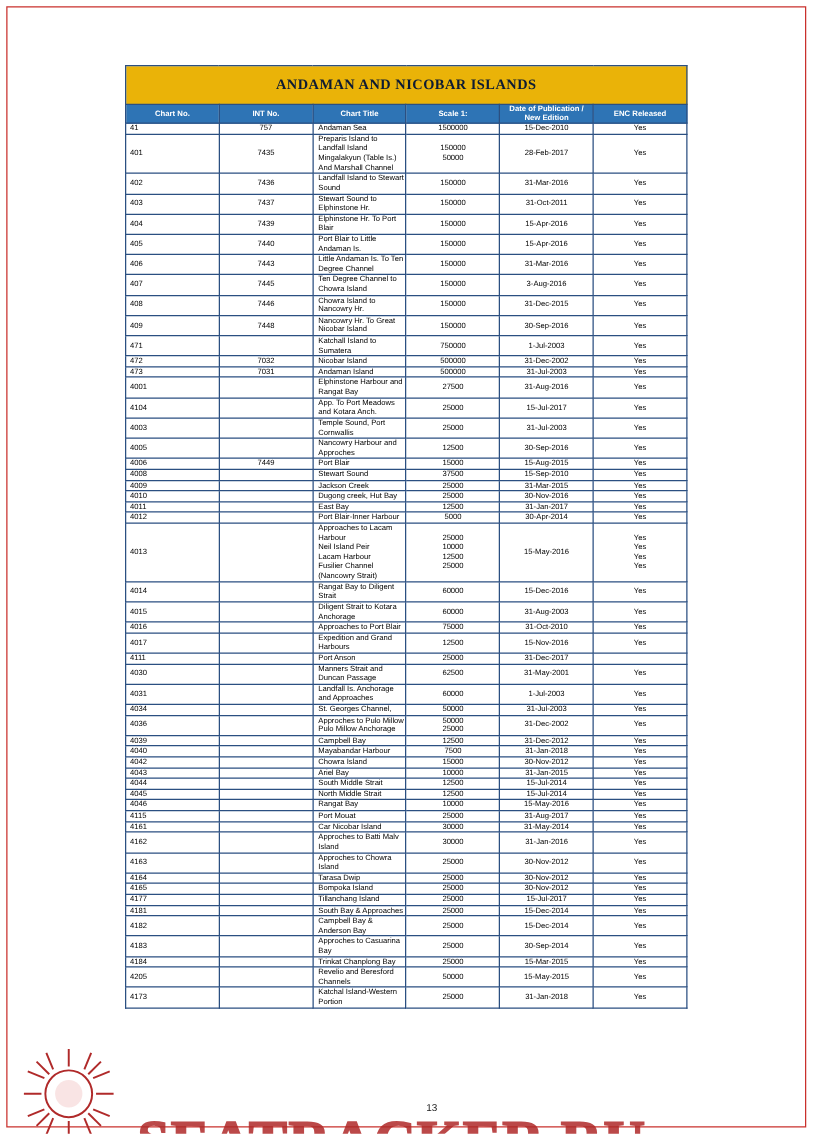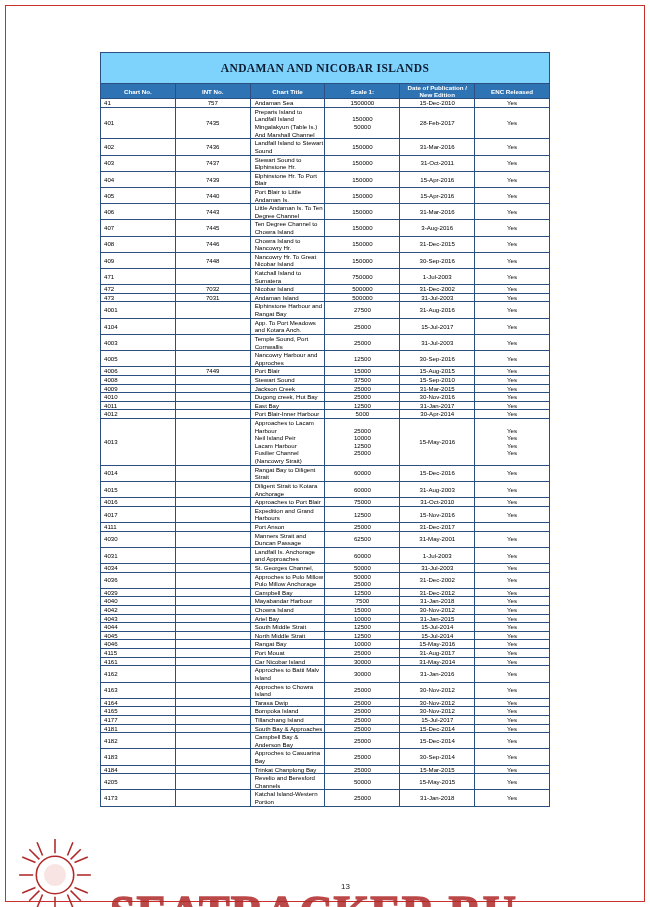--- a/index.html
+++ b/index.html
@@ -2,21 +2,21 @@
 <html><head>
 <meta charset="utf-8">
 <style>
   html,body{margin:0;padding:0;background:#ffffff;}
   body{font-family:"Liberation Sans", sans-serif;}
   .page{position:relative;width:650px;height:907px;background:#ffffff;box-sizing:border-box;}
   .page-border{position:absolute;left:5px;top:5px;right:5px;bottom:5px;border:1px solid #c9302c;box-sizing:border-box;pointer-events:none;}
   .doc{position:absolute;left:100px;top:52px;width:450px;}
   table.nav{border-collapse:collapse;width:450px;table-layout:fixed;}
   table.nav td, table.nav th{border:1px solid #2b4f81;padding:0;vertical-align:middle;}
-  .title-row td{background:#7dd3fc;color:#0d1b33;text-align:center;font-weight:bold;font-size:11.5px;letter-spacing:.4px;height:30px;font-family:"Liberation Serif", serif;}
+  .title-row td{background:#eab308;color:#0d1b33;text-align:center;font-weight:bold;font-size:11.5px;letter-spacing:.4px;height:30px;font-family:"Liberation Serif", serif;}
   .head-row td{background:#2e74b5;color:#ffffff;text-align:center;font-size:6.2px;font-weight:bold;line-height:1.15;padding:3px 1px;}
   .c0{width:40px;}
   .c1{width:30px;}
   .c2{width:180px;}
   .c3{width:75px;}
   .c4{width:90px;}
   .c5{width:35px;}
   tbody td{font-size:6.1px;color:#000000;line-height:1.25;padding:2px 2px;}
   tbody td.num{text-align:left;padding-left:3px;}
   tbody td.int{text-align:center;}

